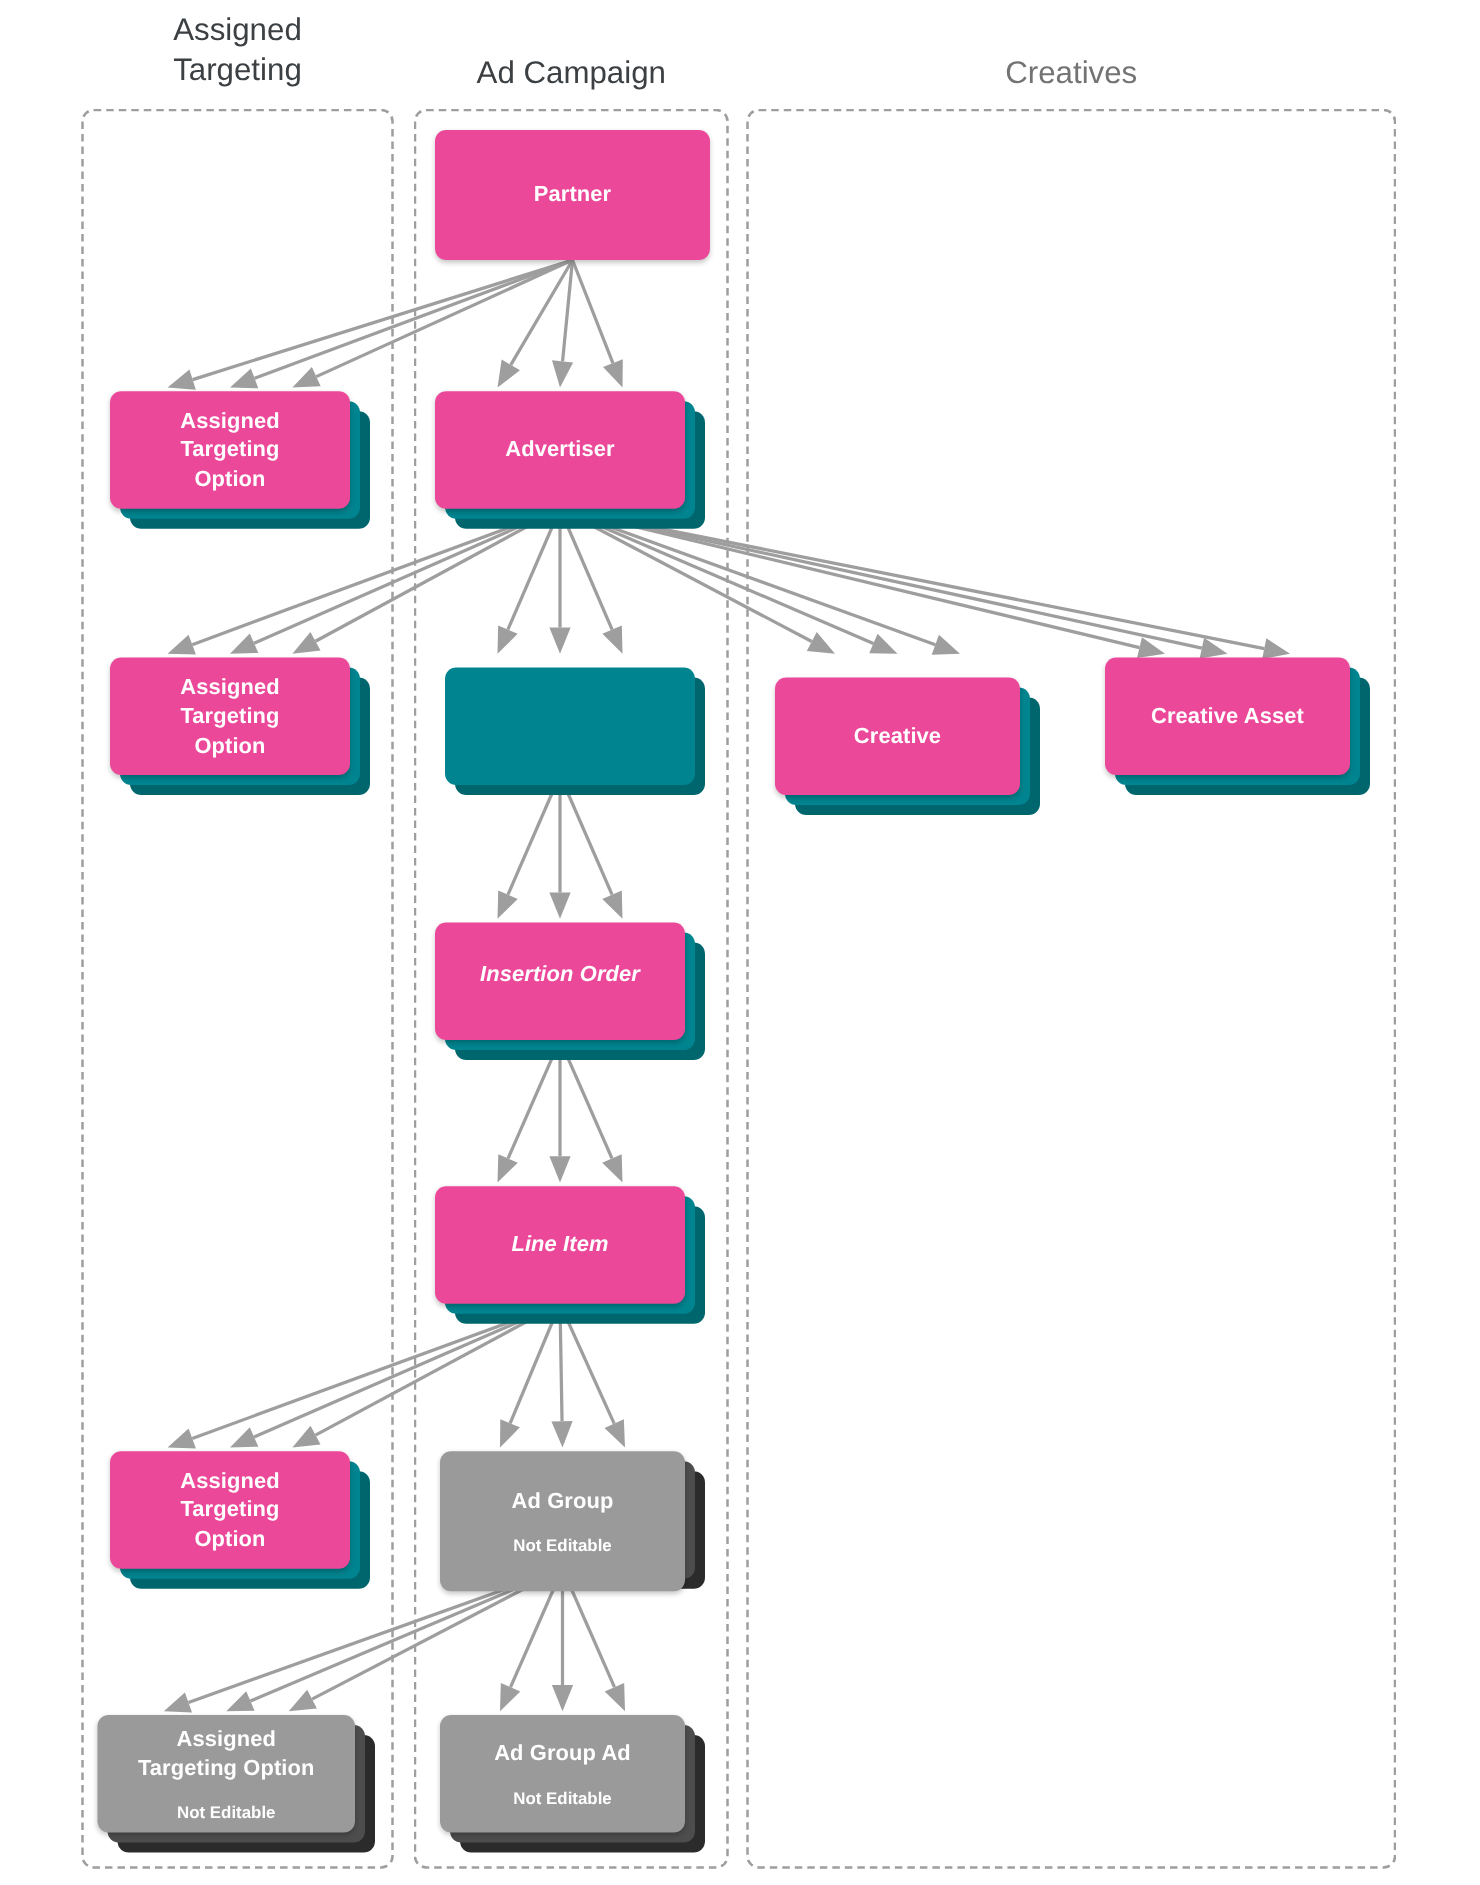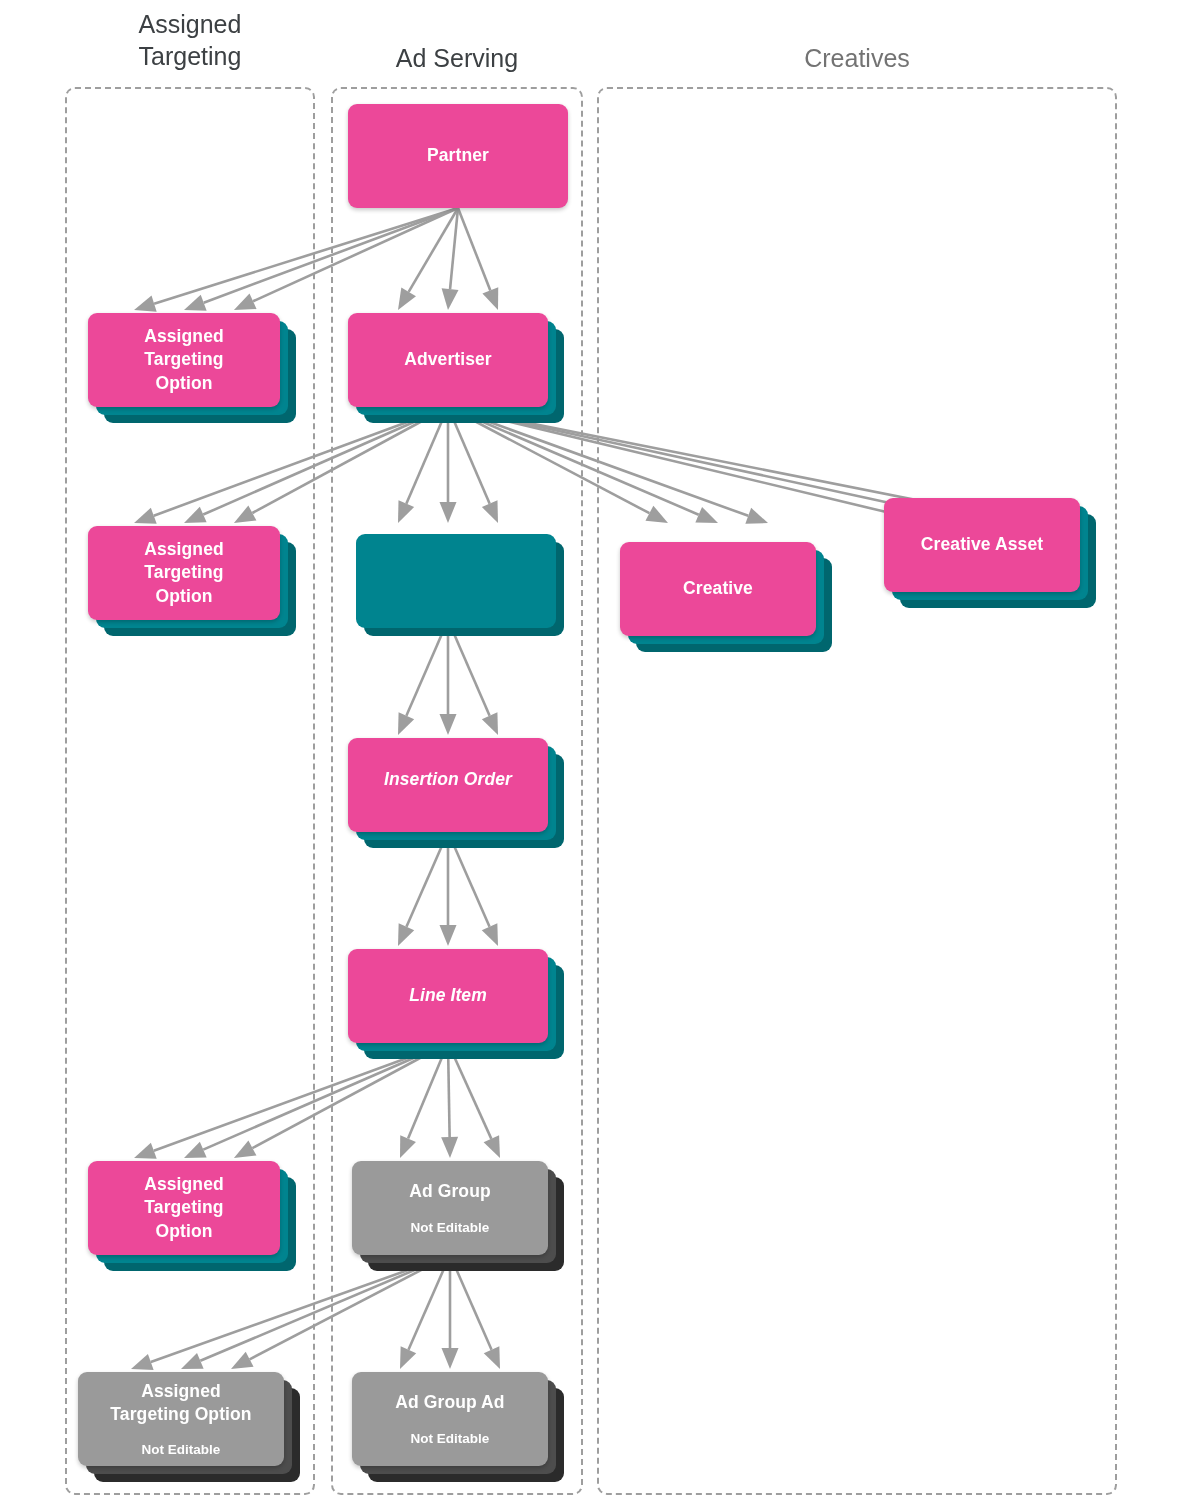--- a/index.html
+++ b/index.html
@@ -72,21 +72,21 @@
   .gray .l1{background:#4d4d4d;}
   .gray .l2{background:#2b2b2b;}
 </style>
 </head>
 <body>
 
 <div id="stage">
   <div id="headers">
       <div class="col-header" style="left: 65px; top: 8px; width: 250px; color: rgb(60, 64, 67);">Assigned
 Targeting</div>
-      <div class="col-header" style="left: 331px; top: 42px; width: 252px; color: rgb(60, 64, 67);">Ad Serving</div>
+      <div class="col-header" style="left: 331px; top: 42px; width: 252px; color: rgb(60, 64, 67);">Ad Campaign</div>
       <div class="col-header" style="left: 597px; top: 42px; width: 520px; color: #737373;">Creatives</div>
     </div>
   <div id="columns">
       <div class="col-box" style="left: 65px; top: 87px; width: 250px; height: 1408px; border-color: rgb(158, 158, 158);"></div>
       <div class="col-box" style="left: 331px; top: 87px; width: 252px; height: 1408px; border-color: rgb(158, 158, 158);"></div>
       <div class="col-box" style="left: 597px; top: 87px; width: 520px; height: 1408px; border-color: rgb(158, 158, 158);"></div>
     </div>
   <svg id="arrows" viewBox="0 0 1184 1508" xmlns="http://www.w3.org/2000/svg">
       <g>
         <line x1="458" y1="208" x2="154.11038813679812" y2="303.6925796803118" stroke="#9e9e9e" stroke-width="2.6"></line>
@@ -268,21 +268,21 @@
         <div class="layer l2" style="left: 16px; top: 16px; width: 200px; height: 94px;"></div>
         <div class="layer l1" style="left: 8px; top: 8px; width: 200px; height: 94px;"></div>
       </div>
       <div class="node cyan" style="left: 620px; top: 542px; width: 200px; height: 110px; padding-left: 47px;">
         <div class="layer l2" style="left: 16px; top: 16px; width: 196px; height: 94px;"></div>
         <div class="layer l1" style="left: 8px; top: 8px; width: 196px; height: 94px;"></div>
         <div class="face" style="width: 196px; height: 94px;">
           <div class="title">Creative</div>
         </div>
       </div>
-      <div class="node cyan" style="left: 884px; top: 498px; width: 212px; height: 90px; border-radius: 14px;">
+      <div class="node cyan" style="left: 884px; top: 526px; width: 212px; height: 90px; border-radius: 14px;">
         <div class="layer l2" style="left: 16px; top: 16px; width: 196px; height: 94px;"></div>
         <div class="layer l1" style="left: 8px; top: 8px; width: 196px; height: 94px;"></div>
         <div class="face" style="width: 196px; height: 94px;">
           <div class="title">Creative Asset</div>
         </div>
       </div>
       <div class="node cyan" style="left: 348px; top: 738px; width: 216px; height: 110px; font-style: italic;">
         <div class="layer l2" style="left: 16px; top: 16px; width: 200px; height: 94px;"></div>
         <div class="layer l1" style="left: 8px; top: 8px; width: 200px; height: 94px;"></div>
         <div class="face" style="width: 200px; height: 94px; justify-content: flex-start; padding-top: 30px;">
@@ -301,21 +301,21 @@
         <div class="layer l1" style="left: 8px; top: 8px; width: 192px; height: 94px;"></div>
         <div class="face" style="width: 192px; height: 94px;">
           <div class="title">Assigned
 Targeting
 Option</div>
         </div>
       </div>
       <div class="node gray" style="left: 352px; top: 1161px; width: 212px; height: 110px;">
         <div class="layer l2" style="left: 16px; top: 16px; width: 196px; height: 94px;"></div>
         <div class="layer l1" style="left: 8px; top: 8px; width: 196px; height: 94px;"></div>
-        <div class="face" style="width: 196px; height: 94px;">
+        <div class="face" style="width: 196px; height: 112px;">
           <div class="title">Ad Group</div>
           <div class="sub">Not Editable</div>
         </div>
       </div>
       <div class="node gray" style="left: 78px; top: 1372px; width: 222px; height: 110px;">
         <div class="layer l2" style="left: 16px; top: 16px; width: 206px; height: 94px;"></div>
         <div class="layer l1" style="left: 8px; top: 8px; width: 206px; height: 94px;"></div>
         <div class="face" style="width: 206px; height: 94px;">
           <div class="title">Assigned
 Targeting Option</div>

